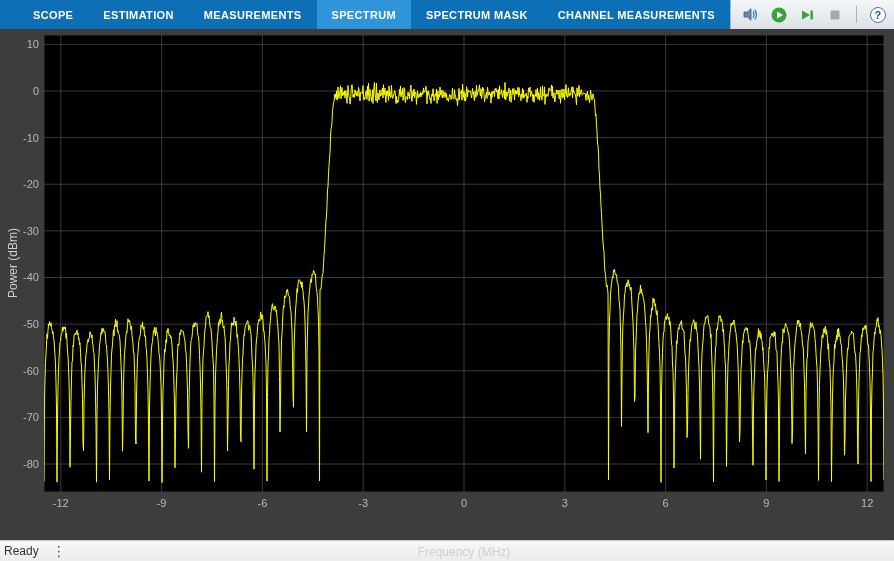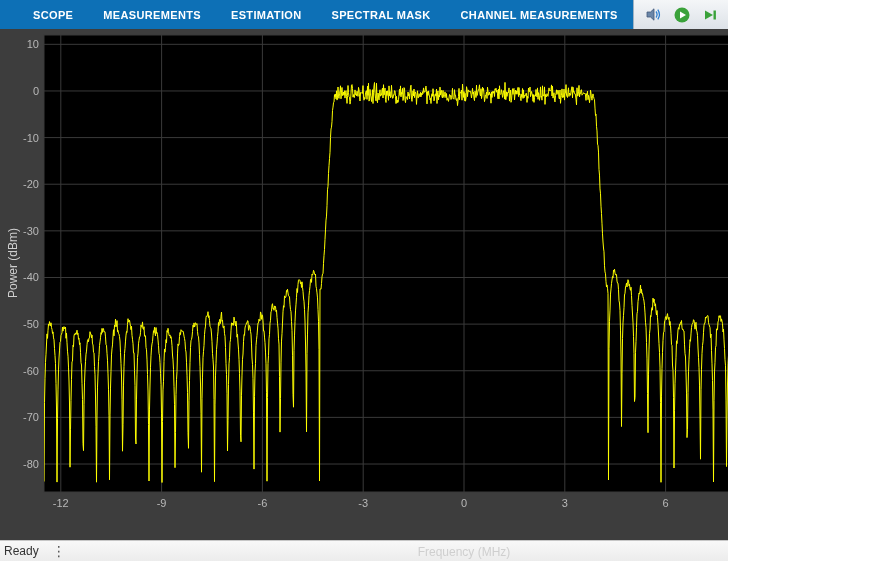--- a/index.html
+++ b/index.html
@@ -1,17 +1,17 @@
 <!DOCTYPE html>
 <html><head>
 <meta charset="utf-8">
 <style>
   * { box-sizing: border-box; }
   body { margin: 0; background: #ffffff; font-family: "Liberation Sans", sans-serif; }
-  .app { width: 728px; height: 561px; display: flex; flex-direction: column; overflow: hidden; background: #3d3d3d; }
+  .app { width: 894px; height: 561px; display: flex; flex-direction: column; overflow: hidden; background: #3d3d3d; }
 
   
   .tabbar { height: 29px; display: flex; background: #0d70b6; flex: 0 0 auto; }
   .tabs { display: flex; align-items: stretch; padding-left: 18px; flex: 1; }
   .tab { display: flex; align-items: center; padding: 0 15px; color: #ffffff; font-size: 11px;
          font-weight: bold; letter-spacing: .35px; cursor: default; white-space: nowrap; }
   .tab.active { background: #2f94da; }
   .toolbar-icons { display: flex; align-items: center; gap: 6px; padding: 0 22px 0 9px;
                    background: linear-gradient(#f4f6f8, #dde2e8); border-left: 1px solid #9fb3c4; }
   .icon-btn { width: 22px; height: 22px; display: flex; align-items: center; justify-content: center;
@@ -39,23 +39,24 @@
               padding: 0 3px; }
 </style>
 </head>
 <body>
 
 <div class="app">
 
   <div class="tabbar">
     <div class="tabs">
       <div class="tab">SCOPE</div>
+      <div class="tab">ESTIMATION</div>
       <div class="tab">MEASUREMENTS</div>
-      <div class="tab">ESTIMATION</div>
-      <div class="tab">SPECTRAL MASK</div>
+      <div class="tab active">SPECTRUM</div>
+      <div class="tab">SPECTRUM MASK</div>
       <div class="tab">CHANNEL MEASUREMENTS</div>
     </div>
     <div class="toolbar-icons">
       <div class="icon-btn">
         <svg width="17" height="17" viewBox="0 0 17 17">
           <polygon points="2,6 5.5,6 9,2.8 9,14.2 5.5,11 2,11" fill="#6a86a8" stroke="#41597a" stroke-width="0.8"></polygon>
           <path d="M11 5.5 Q13.2 8.5 11 11.5" fill="none" stroke="#2f7fd0" stroke-width="1.3"></path>
           <path d="M12.8 3.6 Q16 8.5 12.8 13.4" fill="none" stroke="#2f7fd0" stroke-width="1.3"></path>
         </svg>
       </div>

